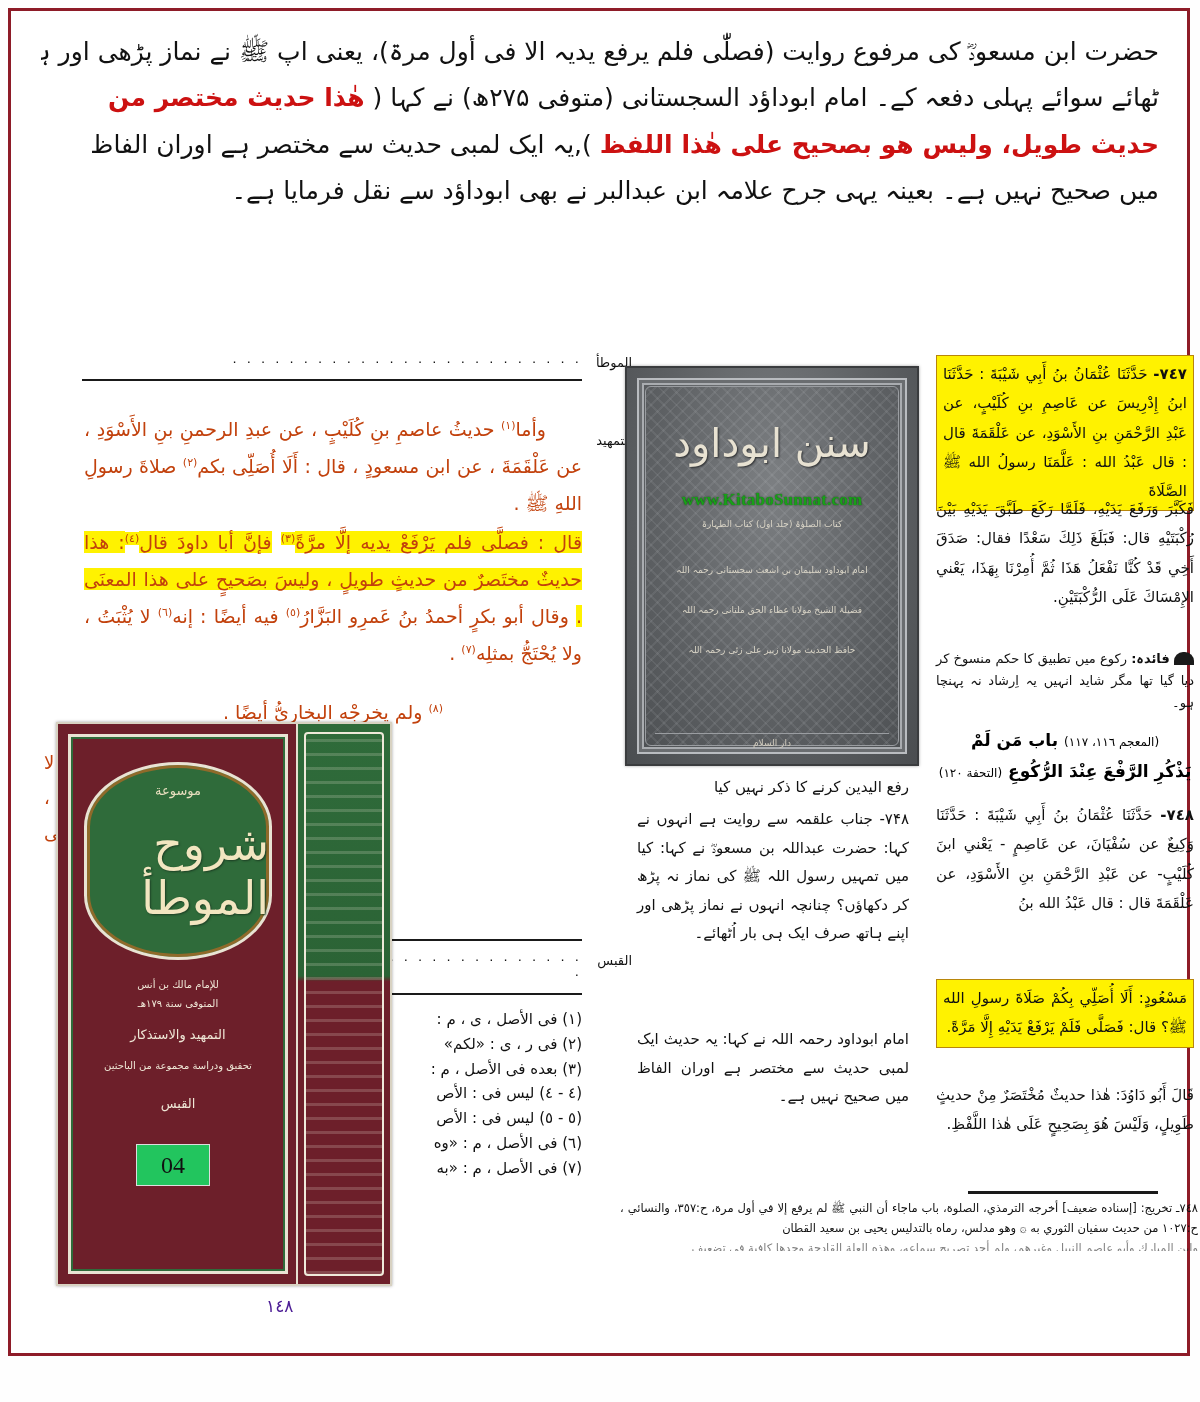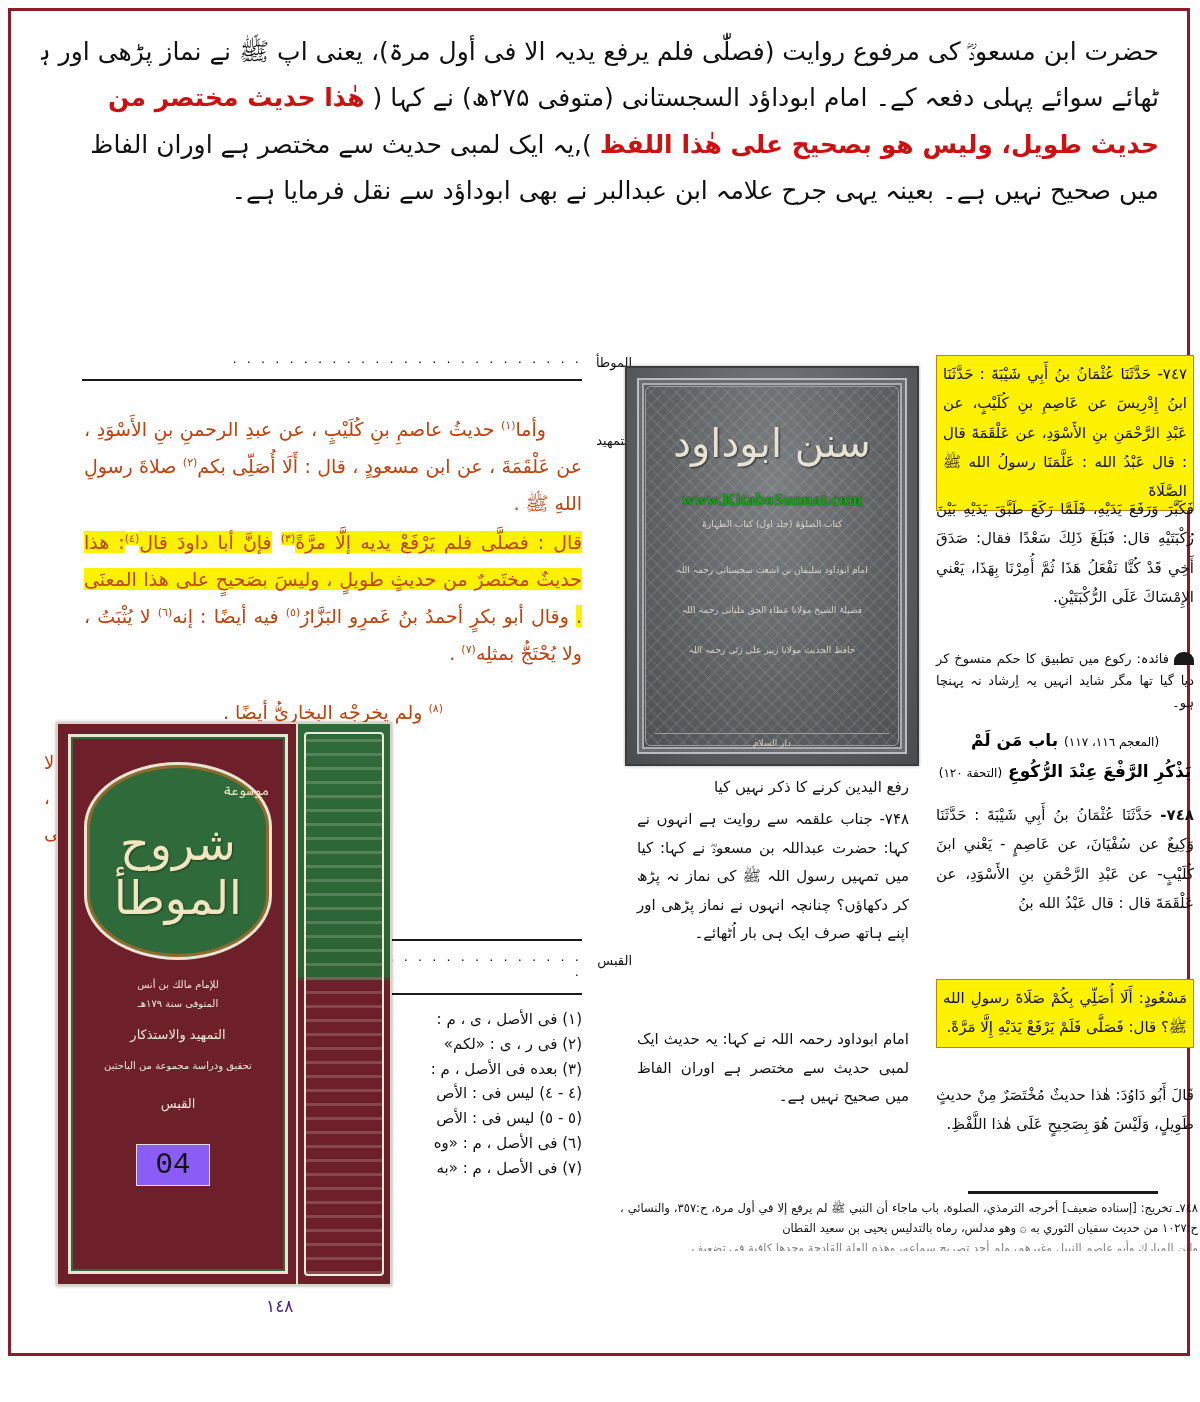--- a/index.html
+++ b/index.html
@@ -161,36 +161,36 @@
     position:absolute;left:10px;top:10px;right:10px;bottom:10px;
     border:3px solid #e9e3d3;
     box-shadow:inset 0 0 0 2px #2f6b3a;
   }
   #cover-muw .cartouche{
     position:absolute;left:26px;right:26px;top:38px;height:192px;
     background:#2f6b3a;border:3px solid #e9e3d3;border-radius:58% 58% 58% 58%/38% 38% 38% 38%;
     box-shadow:inset 0 0 0 3px #8f6a2a;
   }
   #cover-muw .cartouche .t-sm{
-    position:absolute;left:0;right:0;top:18px;text-align:right;
-    color:#e9dfbf;font-size:13px;direction:rtl;font-family:Liberation Serif, serif;
+    position:absolute;left:0;right:0;top:18px;text-align:center;
+    color:#e9dfbf;font-size:13px;direction:rtl;
   }
   #cover-muw .cartouche .t-big{
-    position:absolute;left:0;right:0;top:52px;text-align:center;
+    position:absolute;left:0;right:0;top:52px;
     color:#f2e6c0;font-size:46px;direction:rtl;text-shadow:1px 1px 2px #1d3f24;
   }
   #cover-muw .body-txt{
     position:absolute;left:24px;right:24px;top:252px;text-align:center;
     color:#efe7d6;direction:rtl;font-size:10px;line-height:1.85;
   }
   #cover-muw .vol-box{
     position:absolute;left:78px;top:420px;width:72px;height:40px;
-    background:#8b5cf6;border:1px solid #ddd;
+    background:#22c55e;border:1px solid #ddd;
     display:flex;align-items:center;justify-content:center;
-    font-size:29px;color:#111;font-family:Liberation Mono, monospace;
+    font-size:24px;color:#111;font-family:Liberation Serif, serif;
   }
   
   .pageno{
     position:absolute;left:255px;top:1285px;font-size:17px;color:#4c1d95;
     direction:rtl;
   }
 </style>
 </head>
 <body>
 
@@ -272,29 +272,29 @@
         <div class="urdu-sm" style="position:absolute;top:420px;right:4px;width:272px;">رفع الیدین کرنے کا ذکر نہیں کیا</div>
 
         <div class="urdu-sm" style="position:absolute;top:452px;right:4px;width:272px;">۷۴۸- جناب علقمہ سے روایت ہے انہوں نے کہا: حضرت عبداللہ بن مسعودؓ نے کہا: کیا میں تمہیں رسول اللہ ﷺ کی نماز نہ پڑھ کر دکھاؤں؟ چنانچہ انہوں نے نماز پڑھی اور اپنے ہاتھ صرف ایک ہی بار اُٹھائے۔</div>
 
         <div class="urdu-sm" style="position:absolute;top:672px;right:4px;width:272px;">امام ابوداود رحمہ اللہ نے کہا: یہ حدیث ایک لمبی حدیث سے مختصر ہے اوران الفاظ میں صحیح نہیں ہے۔</div>
       </div>
 
       <div class="col-right">
 
         <div class="ar-right hl-box" style="position:absolute;top:2px;right:4px;width:258px;box-sizing:border-box;">
-          <span style="font-weight:normal;">٧٤٧-</span>
+          <span style="font-weight:bold;">٧٤٧-</span>
           <span>حَدَّثَنَا عُثْمَانُ بنُ أَبِي شَيْبَةَ : حَدَّثَنَا ابنُ إِدْرِيسَ عن عَاصِمِ بنِ كُلَيْبٍ، عن عَبْدِ الرَّحْمَنِ بنِ الأَسْوَدِ، عن عَلْقَمَةَ قال : قال عَبْدُ الله : عَلَّمَنَا رسولُ الله ﷺ الصَّلَاةَ</span>
         </div>
 
         <div class="ar-right" style="position:absolute;top:142px;right:4px;width:258px;">فَكَبَّرَ وَرَفَعَ يَدَيْهِ، فَلَمَّا رَكَعَ طَبَّقَ يَدَيْهِ بَيْنَ رُكْبَتَيْهِ قال: فَبَلَغَ ذَلِكَ سَعْدًا فقال: صَدَقَ أَخِي قَدْ كُنَّا نَفْعَلُ هَذَا ثُمَّ أُمِرْنَا بِهَذَا، يَعْني الإِمْسَاكَ عَلَى الرُّكْبَتَيْنِ.</div>
 
         <div class="ar-right" style="position:absolute;top:295px;right:4px;width:258px;font-size:13px;line-height:1.7;">
           <span style="display:inline-block;width:20px;height:13px;background:#1a1a1a;border-radius:9px 9px 0 0;vertical-align:-2px;"></span>
-          <span style="font-weight:normal;">فائدہ:</span>
+          <span style="font-weight:bold;">فائدہ:</span>
           <span>رکوع میں تطبیق کا حکم منسوخ کر دیا گیا تھا مگر شاید انہیں یہ اِرشاد نہ پہنچا ہو۔</span>
         </div>
 
         <div class="bab-head" style="position:absolute;top:372px;right:4px;width:258px;">
           <span class="tiny">(المعجم ١١٦، ١١٧)</span>
           <span>باب مَن لَمْ</span>
           <br>
           <span>يَذْكُرِ الرَّفْعَ عِنْدَ الرُّكُوعِ</span>
           <span class="tiny">(التحفة ١٢٠)</span>
         </div>

